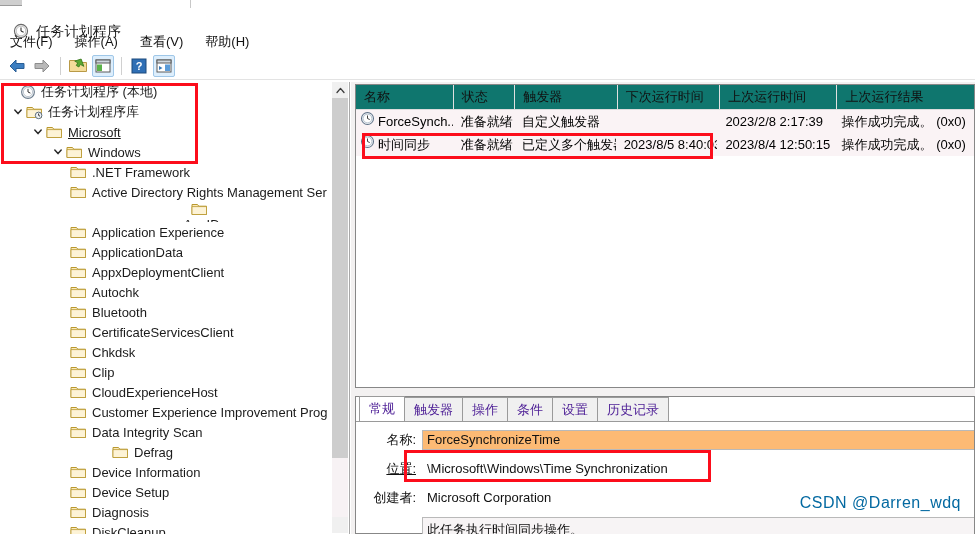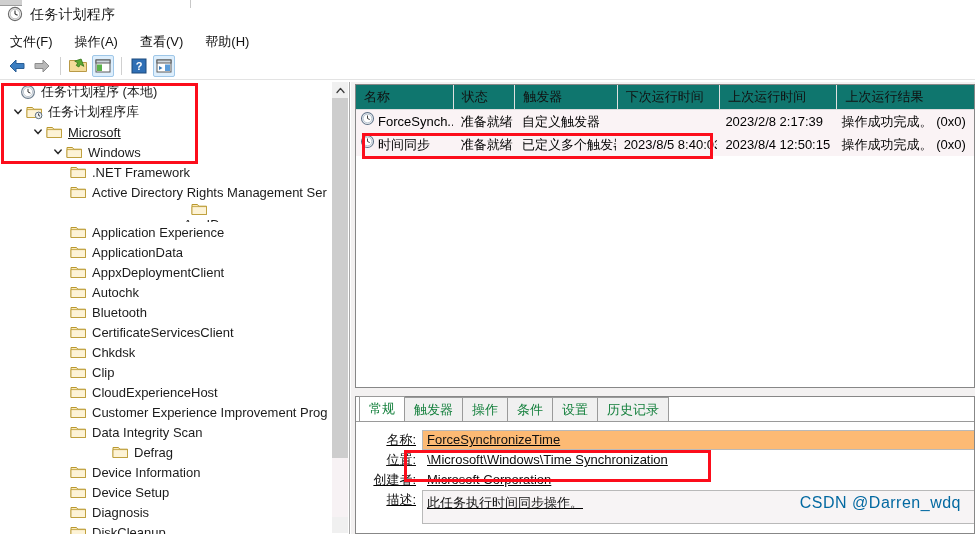--- a/index.html
+++ b/index.html
@@ -23,22 +23,22 @@
     position: absolute; left: 0; top: 0; width: 22px; height: 5px;
     background: #cfcfcf; border-bottom: 1px solid #9b9b9b;
   }
   .top-strip .vsep {
     position: absolute; left: 190px; top: 0; width: 1px; height: 8px;
     background: #c8c8c8;
   }
 
   
   .titlebar {
-    position: absolute; left: 0; top: 3px; width: 975px; height: 24px;
-    display: flex; align-items: center; padding-left: 7px;
+    position: absolute; left: 0; top: 20px; width: 975px; height: 24px;
+    display: flex; align-items: center; padding-left: 13px;
     box-sizing: border-box;
   }
   .title-text {
     font-size: 14px; color: #1a1a1a; margin-left: 7px;
     letter-spacing: .2px;
   }
 
   
   .menubar {
     position: absolute; left: 0; top: 32px; width: 975px; height: 20px;
@@ -154,32 +154,32 @@
   }
   .tabstrip {
     position: relative; height: 25px;
     border-bottom: 1px solid #9a9a9a;
     background: #ffffff;
     display: flex; align-items: flex-end; padding-left: 3px;
     box-sizing: border-box;
   }
   .tab {
     height: 24px; line-height: 23px; padding: 0 9px;
-    font-size: 13px; color: #15803d;
+    font-size: 13px; color: #4c1d95;
     border: 1px solid #9a9a9a; border-bottom: none;
     background: #f0f0f0; margin-right: -1px;
     box-sizing: border-box;
   }
   .tab.active {
     background: #ffffff; position: relative; z-index: 3; height: 25px;
     line-height: 24px;
   }
   .fields { position: relative; padding: 8px 0 0 0; }
   .frow {
-    display: flex; align-items: flex-start;  text-decoration: underline;
+    display: flex; align-items: flex-end; margin-bottom: 9px;
   }
   .flabel {
     width: 66px; flex: 0 0 66px; text-align: right; padding-right: 6px;
     font-size: 13px; color: #111; box-sizing: border-box; line-height: 20px;
   }
   .flabel.link { text-decoration: underline; }
   .fvalue {
     flex: 1 1 auto; font-size: 13px; color: #111; line-height: 20px;
     min-height: 20px; padding-left: 4px;
   }

